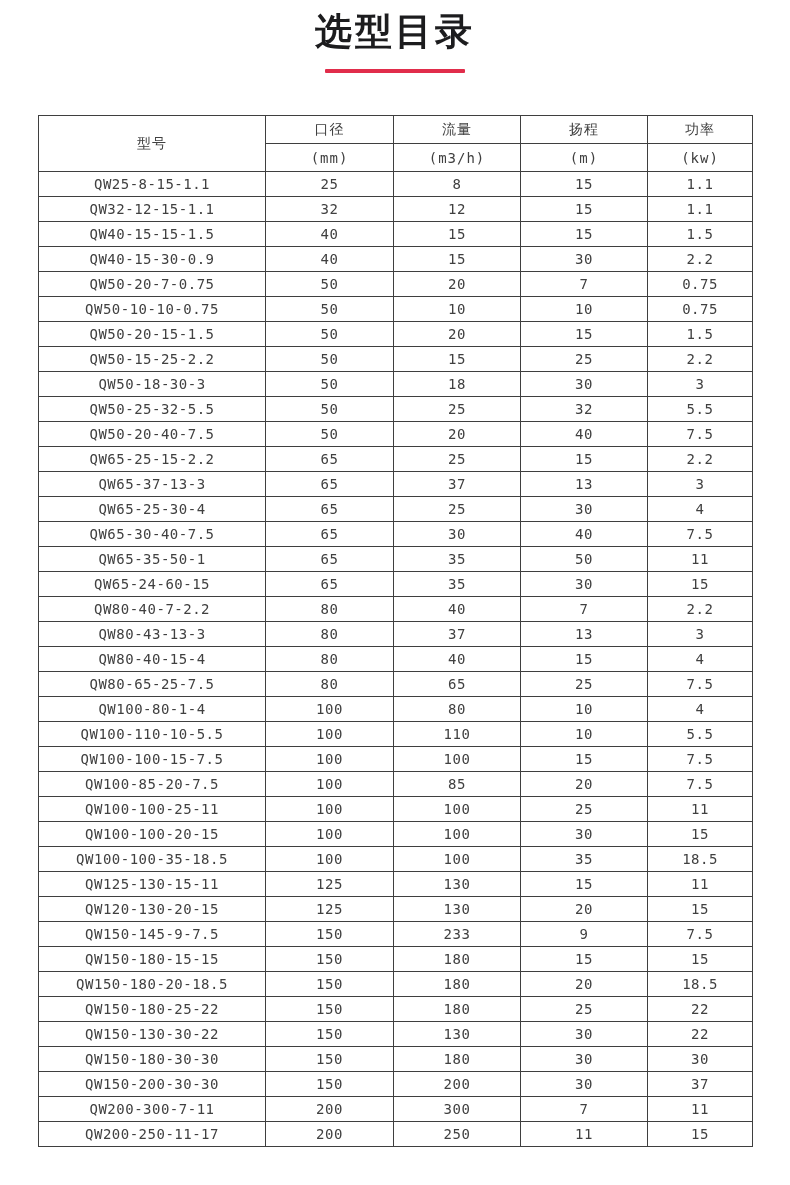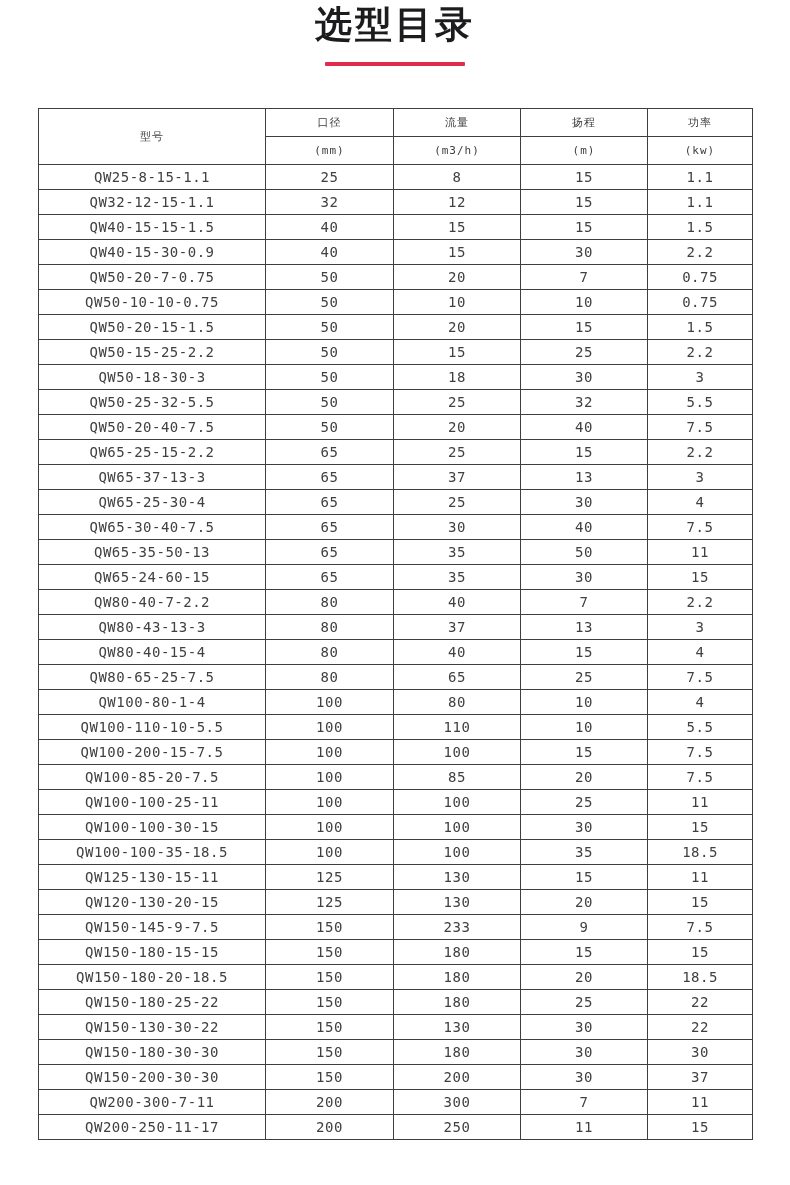--- a/index.html
+++ b/index.html
@@ -14,20 +14,21 @@
     height: 1185px;
     overflow: hidden;
     background: #ffffff;
   }
   .title {
     text-align: center;
     font-size: 37px;
     font-weight: 700;
     color: #1c1c1e;
     letter-spacing: 3px;
+    padding-top: 7px;
     font-family: "Liberation Sans", sans-serif;
   }
   .title-divider {
     width: 140px;
     height: 4px;
     margin: 12px auto 0 auto;
     background: #e12d4b;
     border-radius: 1px;
   }
   table.catalog {
@@ -41,21 +42,21 @@
     border: 1px solid #3f3f3f;
     text-align: center;
     vertical-align: middle;
     font-weight: 400;
     color: #404040;
     overflow: hidden;
     white-space: nowrap;
   }
   table.catalog th {
     height: 28px;
-    font-size: 11px;
+    font-size: 14px;
     font-family: "DejaVu Sans Mono", "Liberation Mono", monospace;
     letter-spacing: 1px;
   }
   table.catalog td {
     height: 25px;
     font-size: 14px;
     font-family: "DejaVu Sans Mono", "Liberation Mono", monospace;
     letter-spacing: 0.5px;
   }
   col.c-model { width: 227px; }
@@ -210,21 +211,21 @@
 
     <tr>
       <td>QW65-30-40-7.5</td>
       <td>65</td>
       <td>30</td>
       <td>40</td>
       <td>7.5</td>
     </tr>
 
     <tr>
-      <td>QW65-35-50-13</td>
+      <td>QW65-35-50-1</td>
       <td>65</td>
       <td>35</td>
       <td>50</td>
       <td>11</td>
     </tr>
 
     <tr>
       <td>QW65-24-60-15</td>
       <td>65</td>
       <td>35</td>
@@ -274,21 +275,21 @@
 
     <tr>
       <td>QW100-110-10-5.5</td>
       <td>100</td>
       <td>110</td>
       <td>10</td>
       <td>5.5</td>
     </tr>
 
     <tr>
-      <td>QW100-200-15-7.5</td>
+      <td>QW100-100-15-7.5</td>
       <td>100</td>
       <td>100</td>
       <td>15</td>
       <td>7.5</td>
     </tr>
 
     <tr>
       <td>QW100-85-20-7.5</td>
       <td>100</td>
       <td>85</td>
@@ -298,21 +299,21 @@
 
     <tr>
       <td>QW100-100-25-11</td>
       <td>100</td>
       <td>100</td>
       <td>25</td>
       <td>11</td>
     </tr>
 
     <tr>
-      <td>QW100-100-30-15</td>
+      <td>QW100-100-20-15</td>
       <td>100</td>
       <td>100</td>
       <td>30</td>
       <td>15</td>
     </tr>
 
     <tr>
       <td>QW100-100-35-18.5</td>
       <td>100</td>
       <td>100</td>

